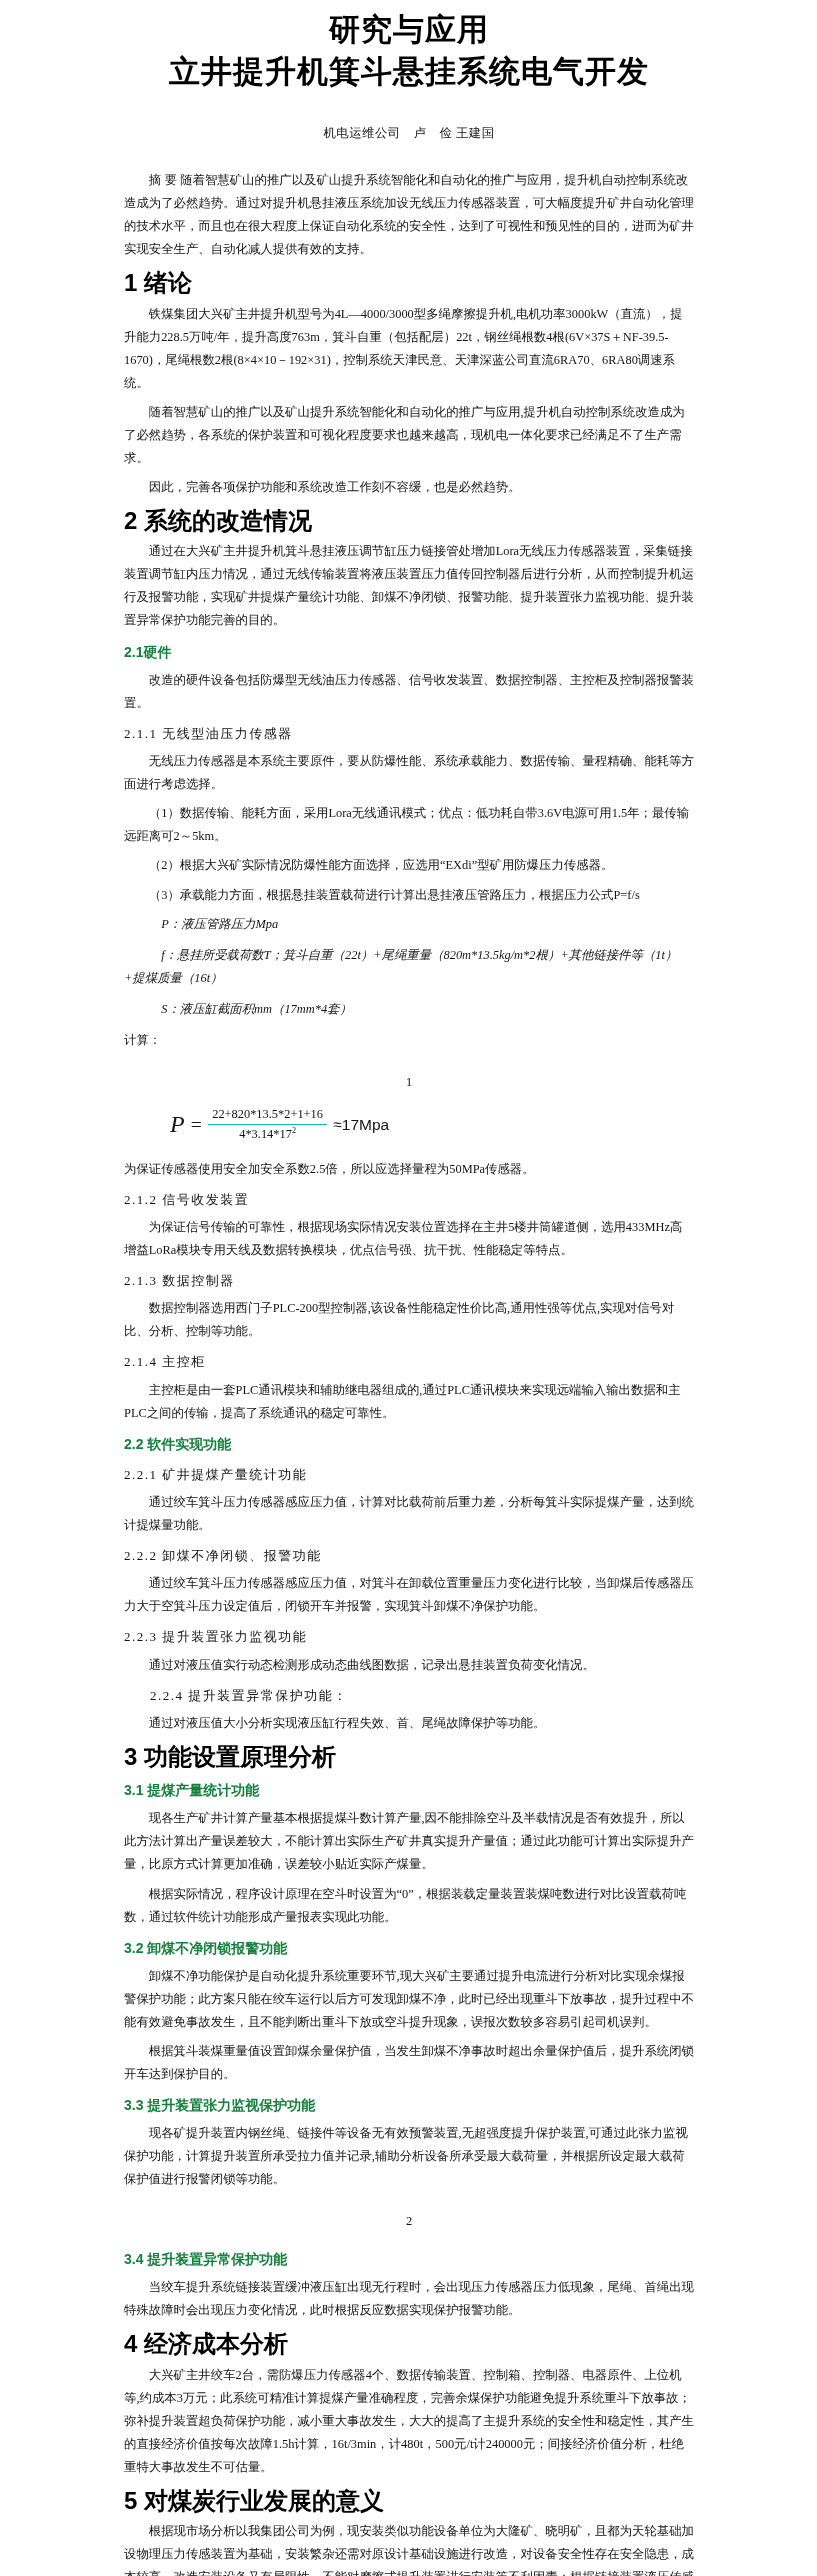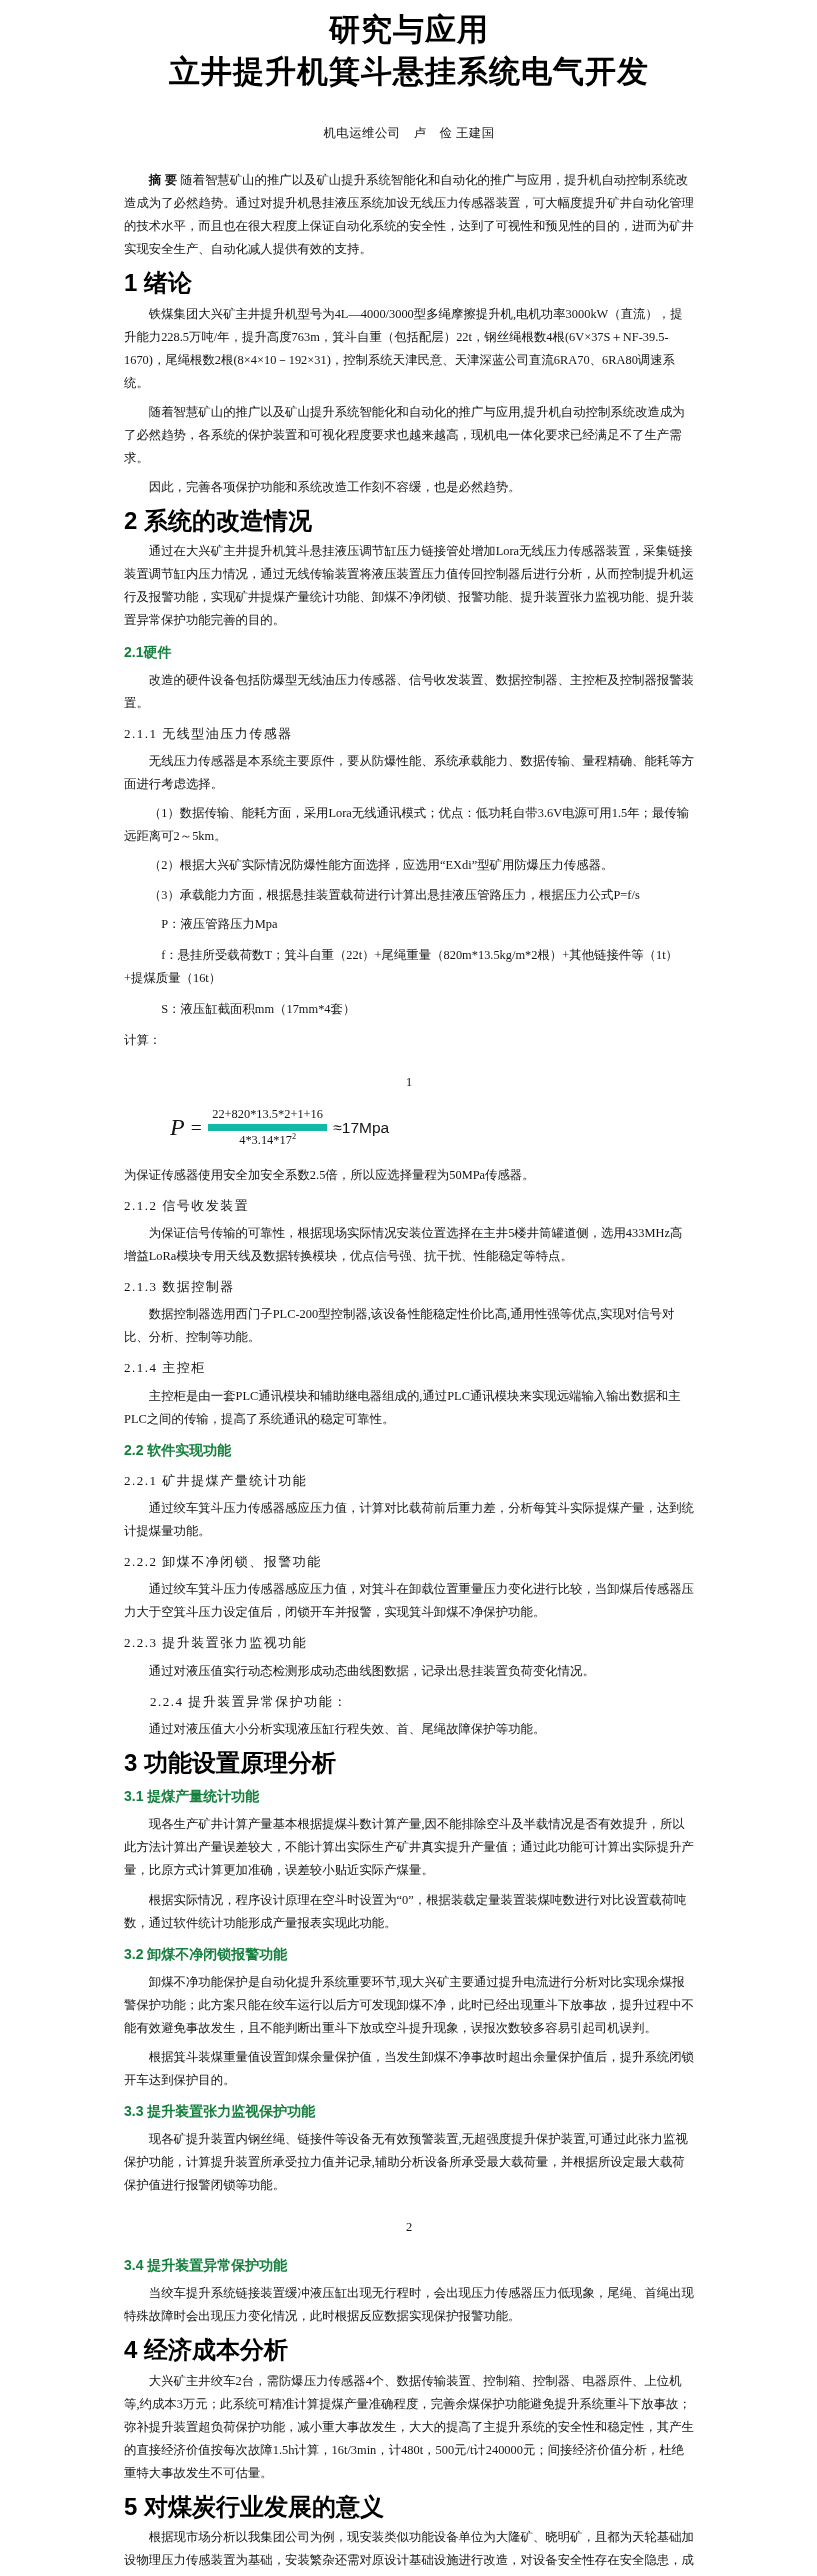--- a/index.html
+++ b/index.html
@@ -26,23 +26,23 @@
   }
   .byline {
     text-align: center;
     font-size: 12.4px;
     margin-top: 29px;
     letter-spacing: 0.5px;
   }
   .content { margin-top: 24px; }
   p.para { margin: 0 0 6.2px 0; text-indent: 2em; }
   p.para.noindent { text-indent: 0; }
-  p.term { margin: 0 0 8.2px 0; text-indent: 3em; }
+  p.term { margin: 0 0 8.2px 0; text-indent: 3em; font-style: italic; }
   .lead {
-    font-weight: bold;
+    font-weight: normal;
     font-family: "Liberation Sans", sans-serif;
   }
   .h1 {
     font-family: "Liberation Sans", sans-serif;
     font-weight: bold;
     color: #000000;
     font-size: 24px;
     line-height: 29px;
     margin: 7.2px 0 5.2px 0;
   }
@@ -74,21 +74,21 @@
   }
   .f-lhs { font-style: italic; font-size: 24px; font-family: "Liberation Serif", serif; }
   .f-eq { font-size: 19.6px; }
   .frac {
     display: inline-flex;
     flex-direction: column;
     text-align: center;
     font-size: 12.4px;
     line-height: 15.5px;
   }
-  .frac .num { border-bottom: 7px solid #14b8a6; padding: 0 4.1px 1.5px 4.1px; }
+  .frac .num { border-bottom: 1px solid #14b8a6; padding: 0 4.1px 1.5px 4.1px; }
   .frac .den { padding-top: 1.5px; }
   .frac sup { font-size: 8.2px; line-height: 0; }
   .f-rhs { font-family: "Liberation Sans", sans-serif; font-size: 15.5px; }
 </style>
 </head>
 <body>
 
 <div class="page">
   <div class="doc-title">
     <div>研究与应用</div>

